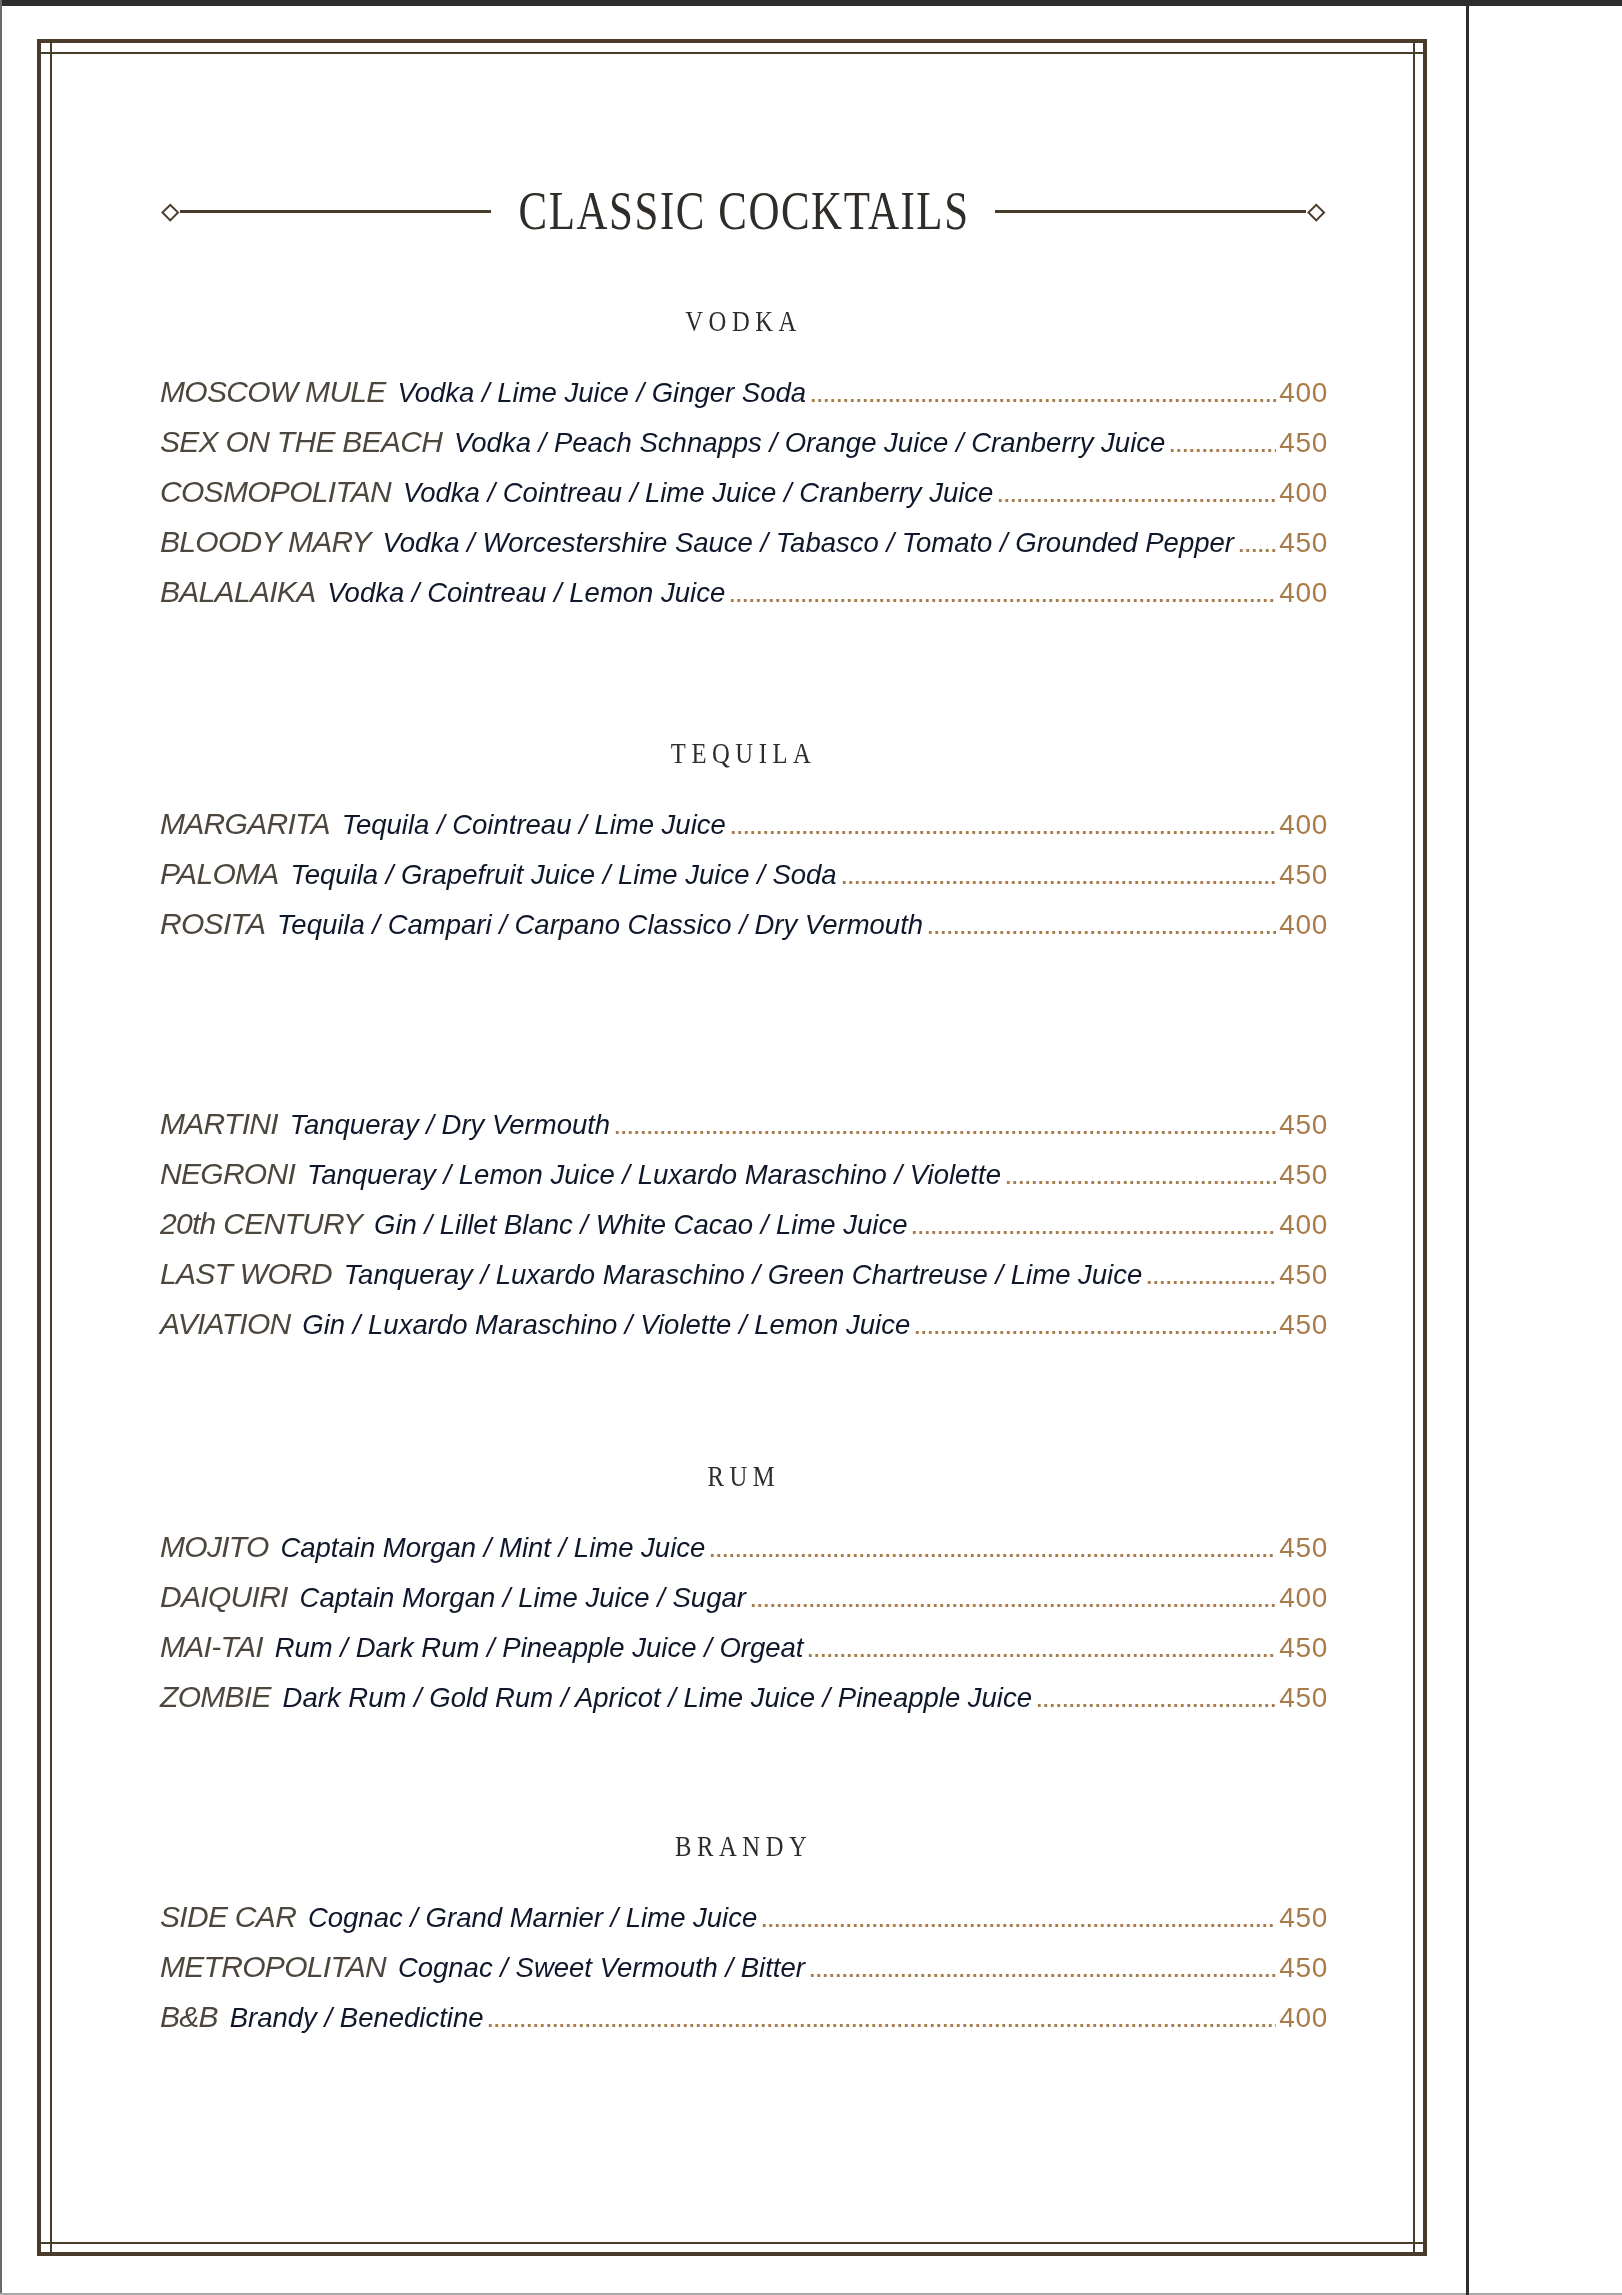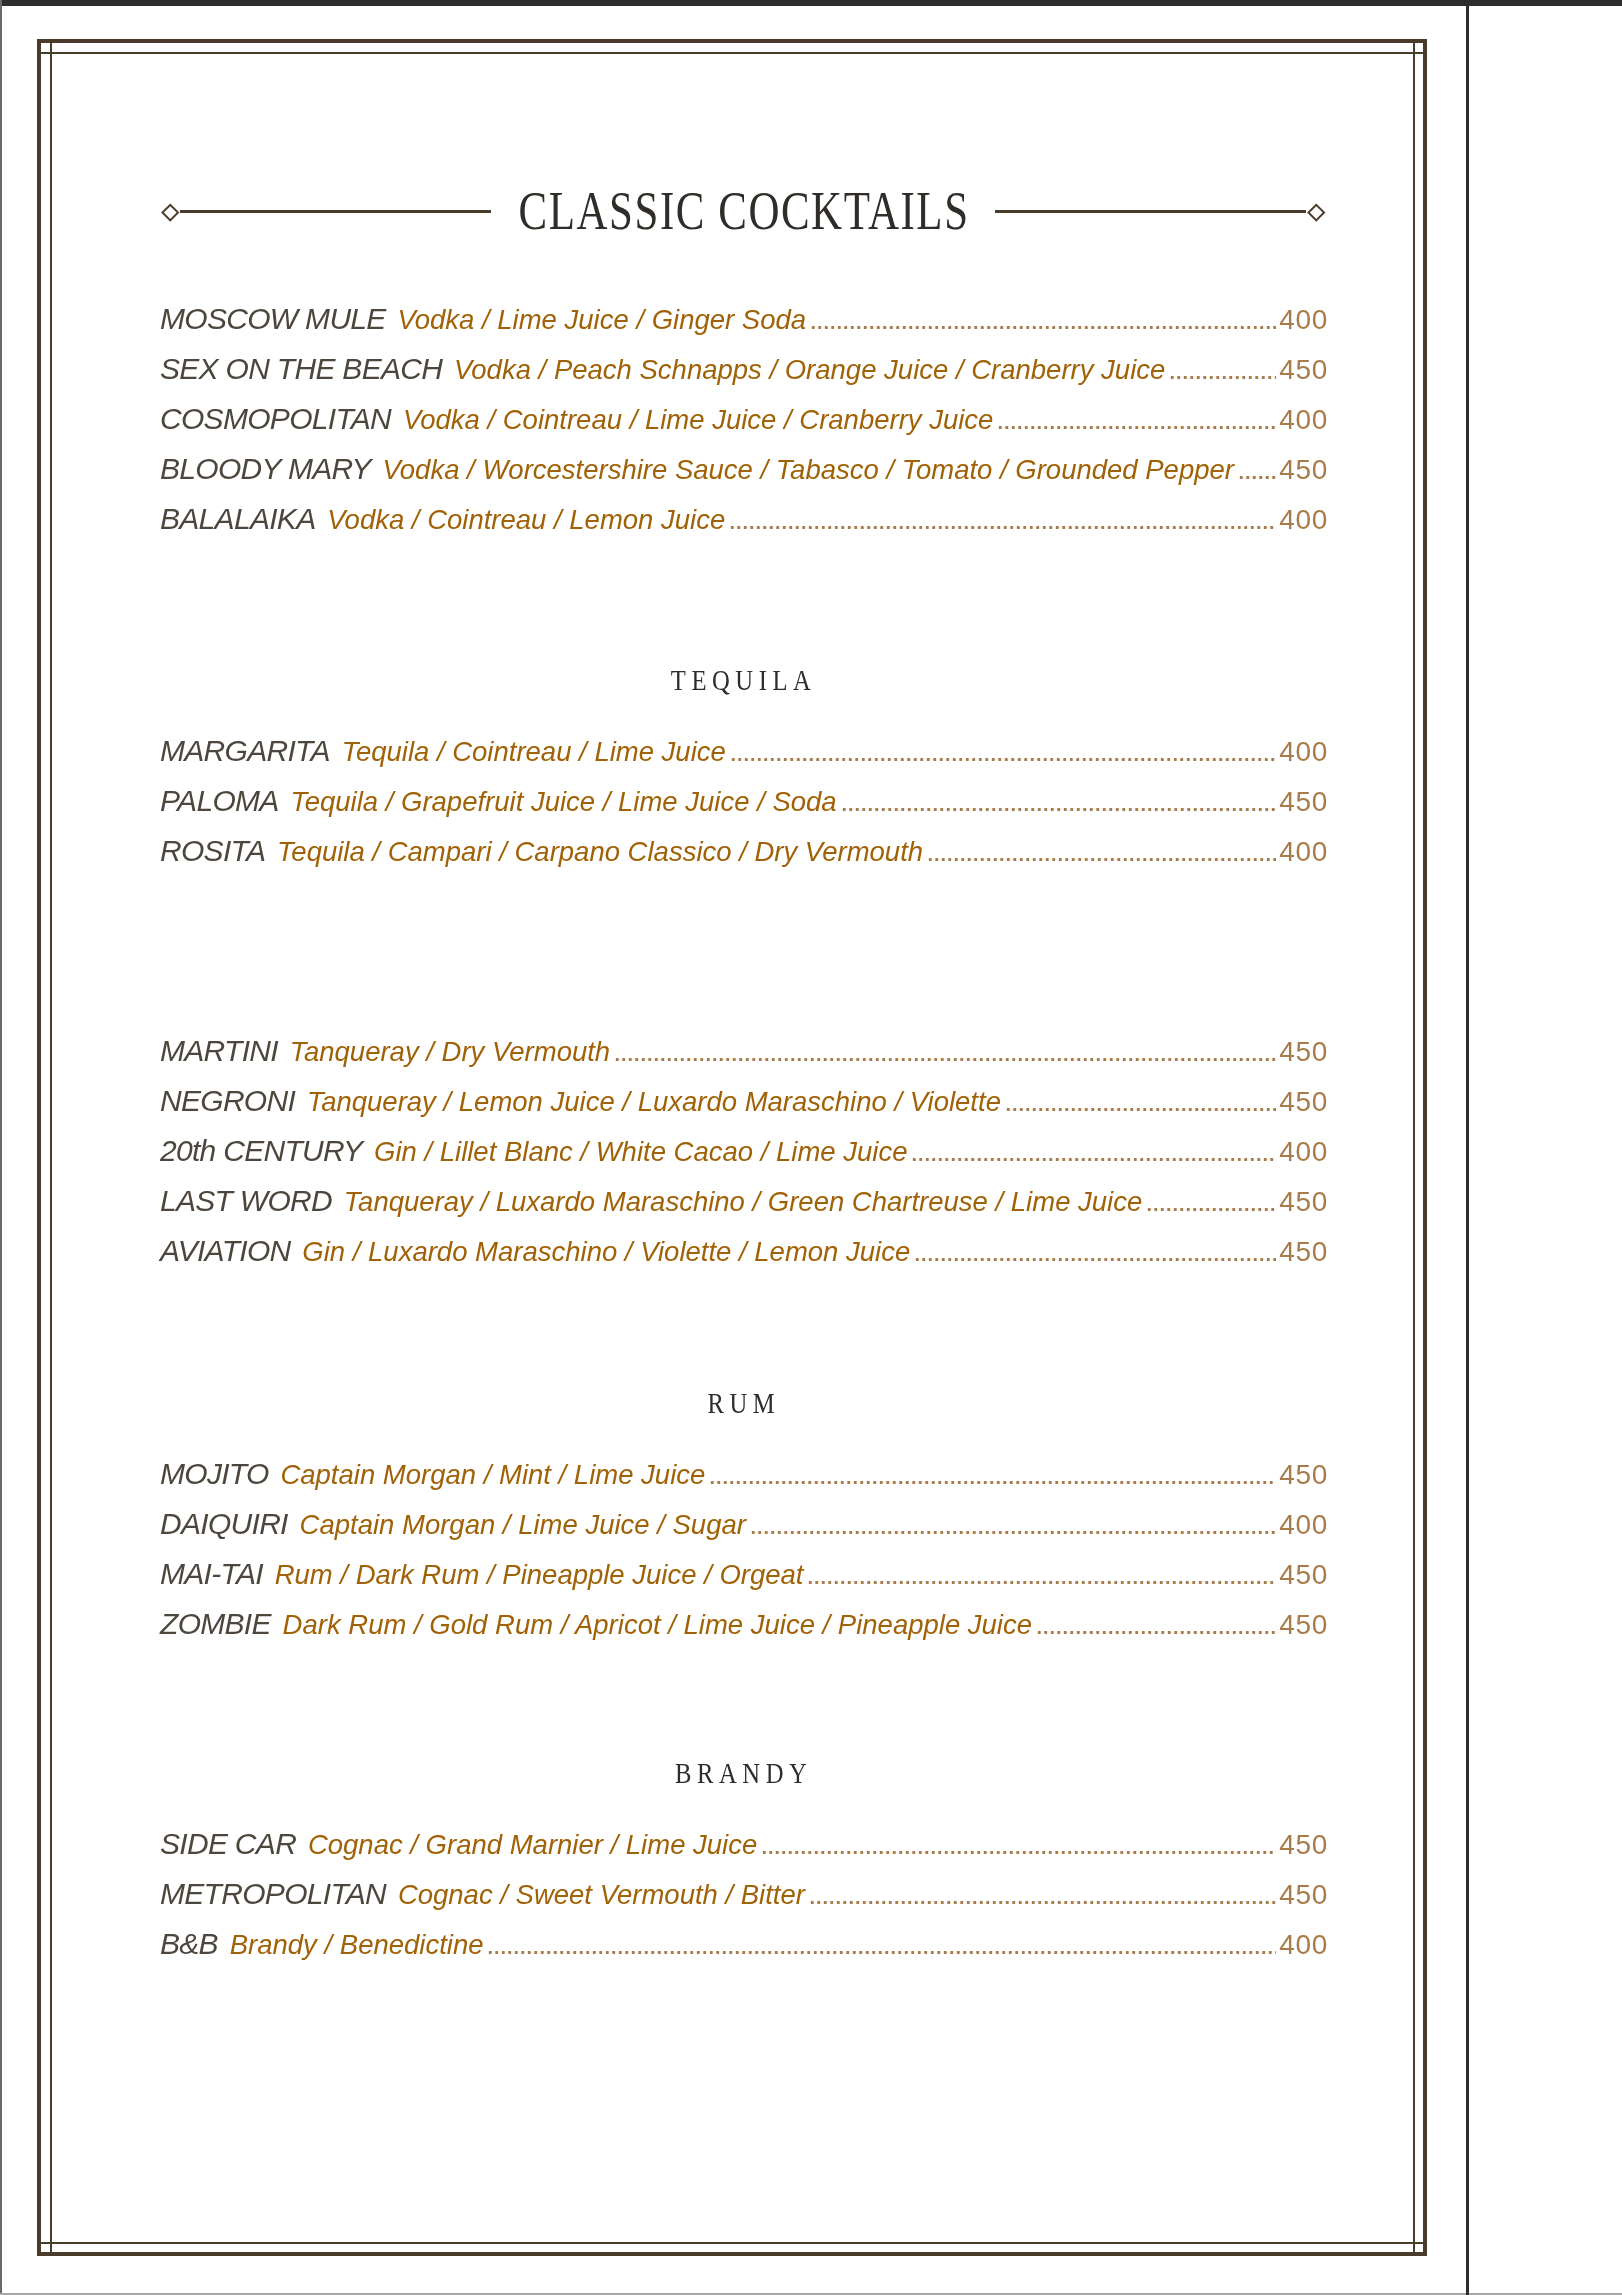--- a/index.html
+++ b/index.html
@@ -53,21 +53,21 @@
   }
   .section-header .squeeze{display:inline-block;transform:scaleX(0.85);transform-origin:50% 50%;letter-spacing:6.5px;}
 
   
   .item{display:flex;align-items:baseline;margin-bottom:19px;white-space:nowrap;}
   .item:last-child{margin-bottom:0;}
   .item-name{
     font-size:30px;line-height:30px;color:#4c463d;letter-spacing:-0.7px;flex:0 0 auto;font-style:italic;
   }
   .item-ingredients{
-    font-size:27.5px;line-height:30px;color:#a16207;font-style:italic;margin-left:11.8px;flex:0 0 auto;
+    font-size:27.5px;line-height:30px;color:#0f172a;font-style:italic;margin-left:11.8px;flex:0 0 auto;
   }
   .item-leader{
     flex:1 1 auto;min-width:18.3px;height:5.2px;align-self:flex-end;margin:0 3.3px 4.6px 3.9px;
     background-image:radial-gradient(circle,#a87b4a 1.5px,rgba(0,0,0,0) 1.9px);
     background-size:6.5px 5.2px;background-repeat:repeat-x;background-position:0 100%;
   }
   .item-price{
     font-size:28px;line-height:30px;color:#a87b4a;letter-spacing:0.7px;flex:0 0 auto;
   }
 </style>
@@ -94,20 +94,23 @@
     <span class="title-line tl-left"></span>
     <div class="page-title">
       <span class="squeeze">CLASSIC COCKTAILS</span>
     </div>
     <span class="title-line tl-right"></span>
     <span class="title-diamond td-right"></span>
   </div>
 
   <div id="sections">
   <div class="section">
+    <div class="section-header">
+      <span class="squeeze">VODKA</span>
+    </div>
     <div class="section-items">
   <div class="item">
     <span class="item-name">MOSCOW MULE</span>
     <span class="item-ingredients">Vodka / Lime Juice / Ginger Soda</span>
     <span class="item-leader"></span>
     <span class="item-price">400</span>
   </div>
 
   <div class="item">
     <span class="item-name">SEX ON THE BEACH</span>

